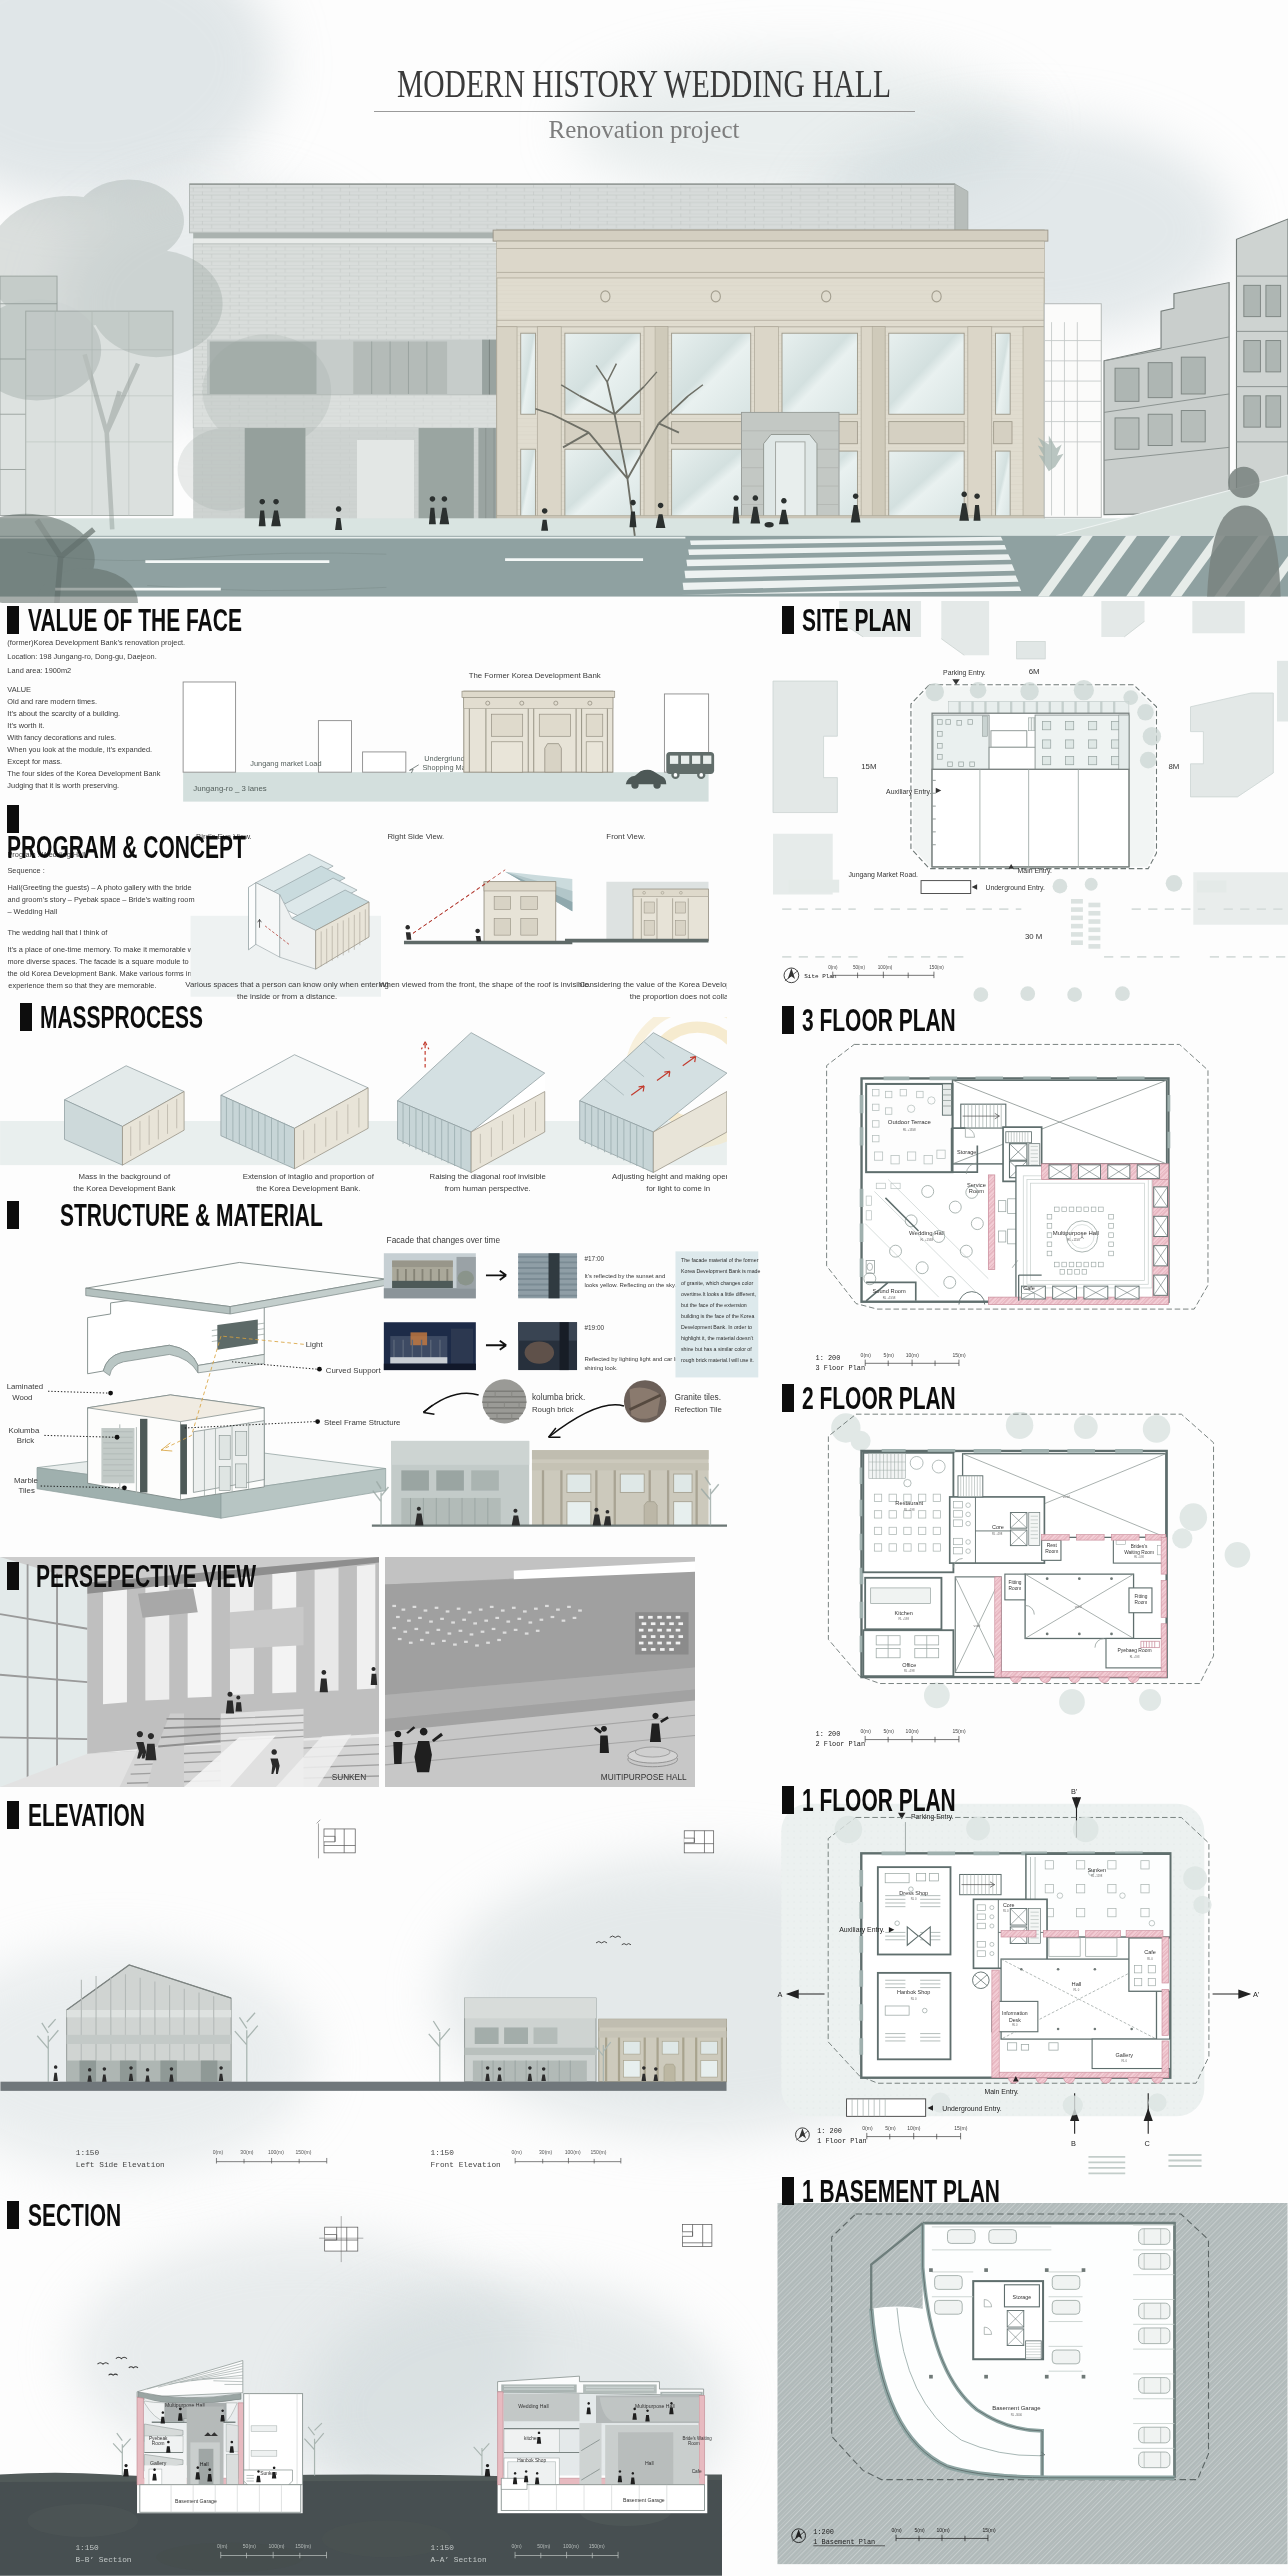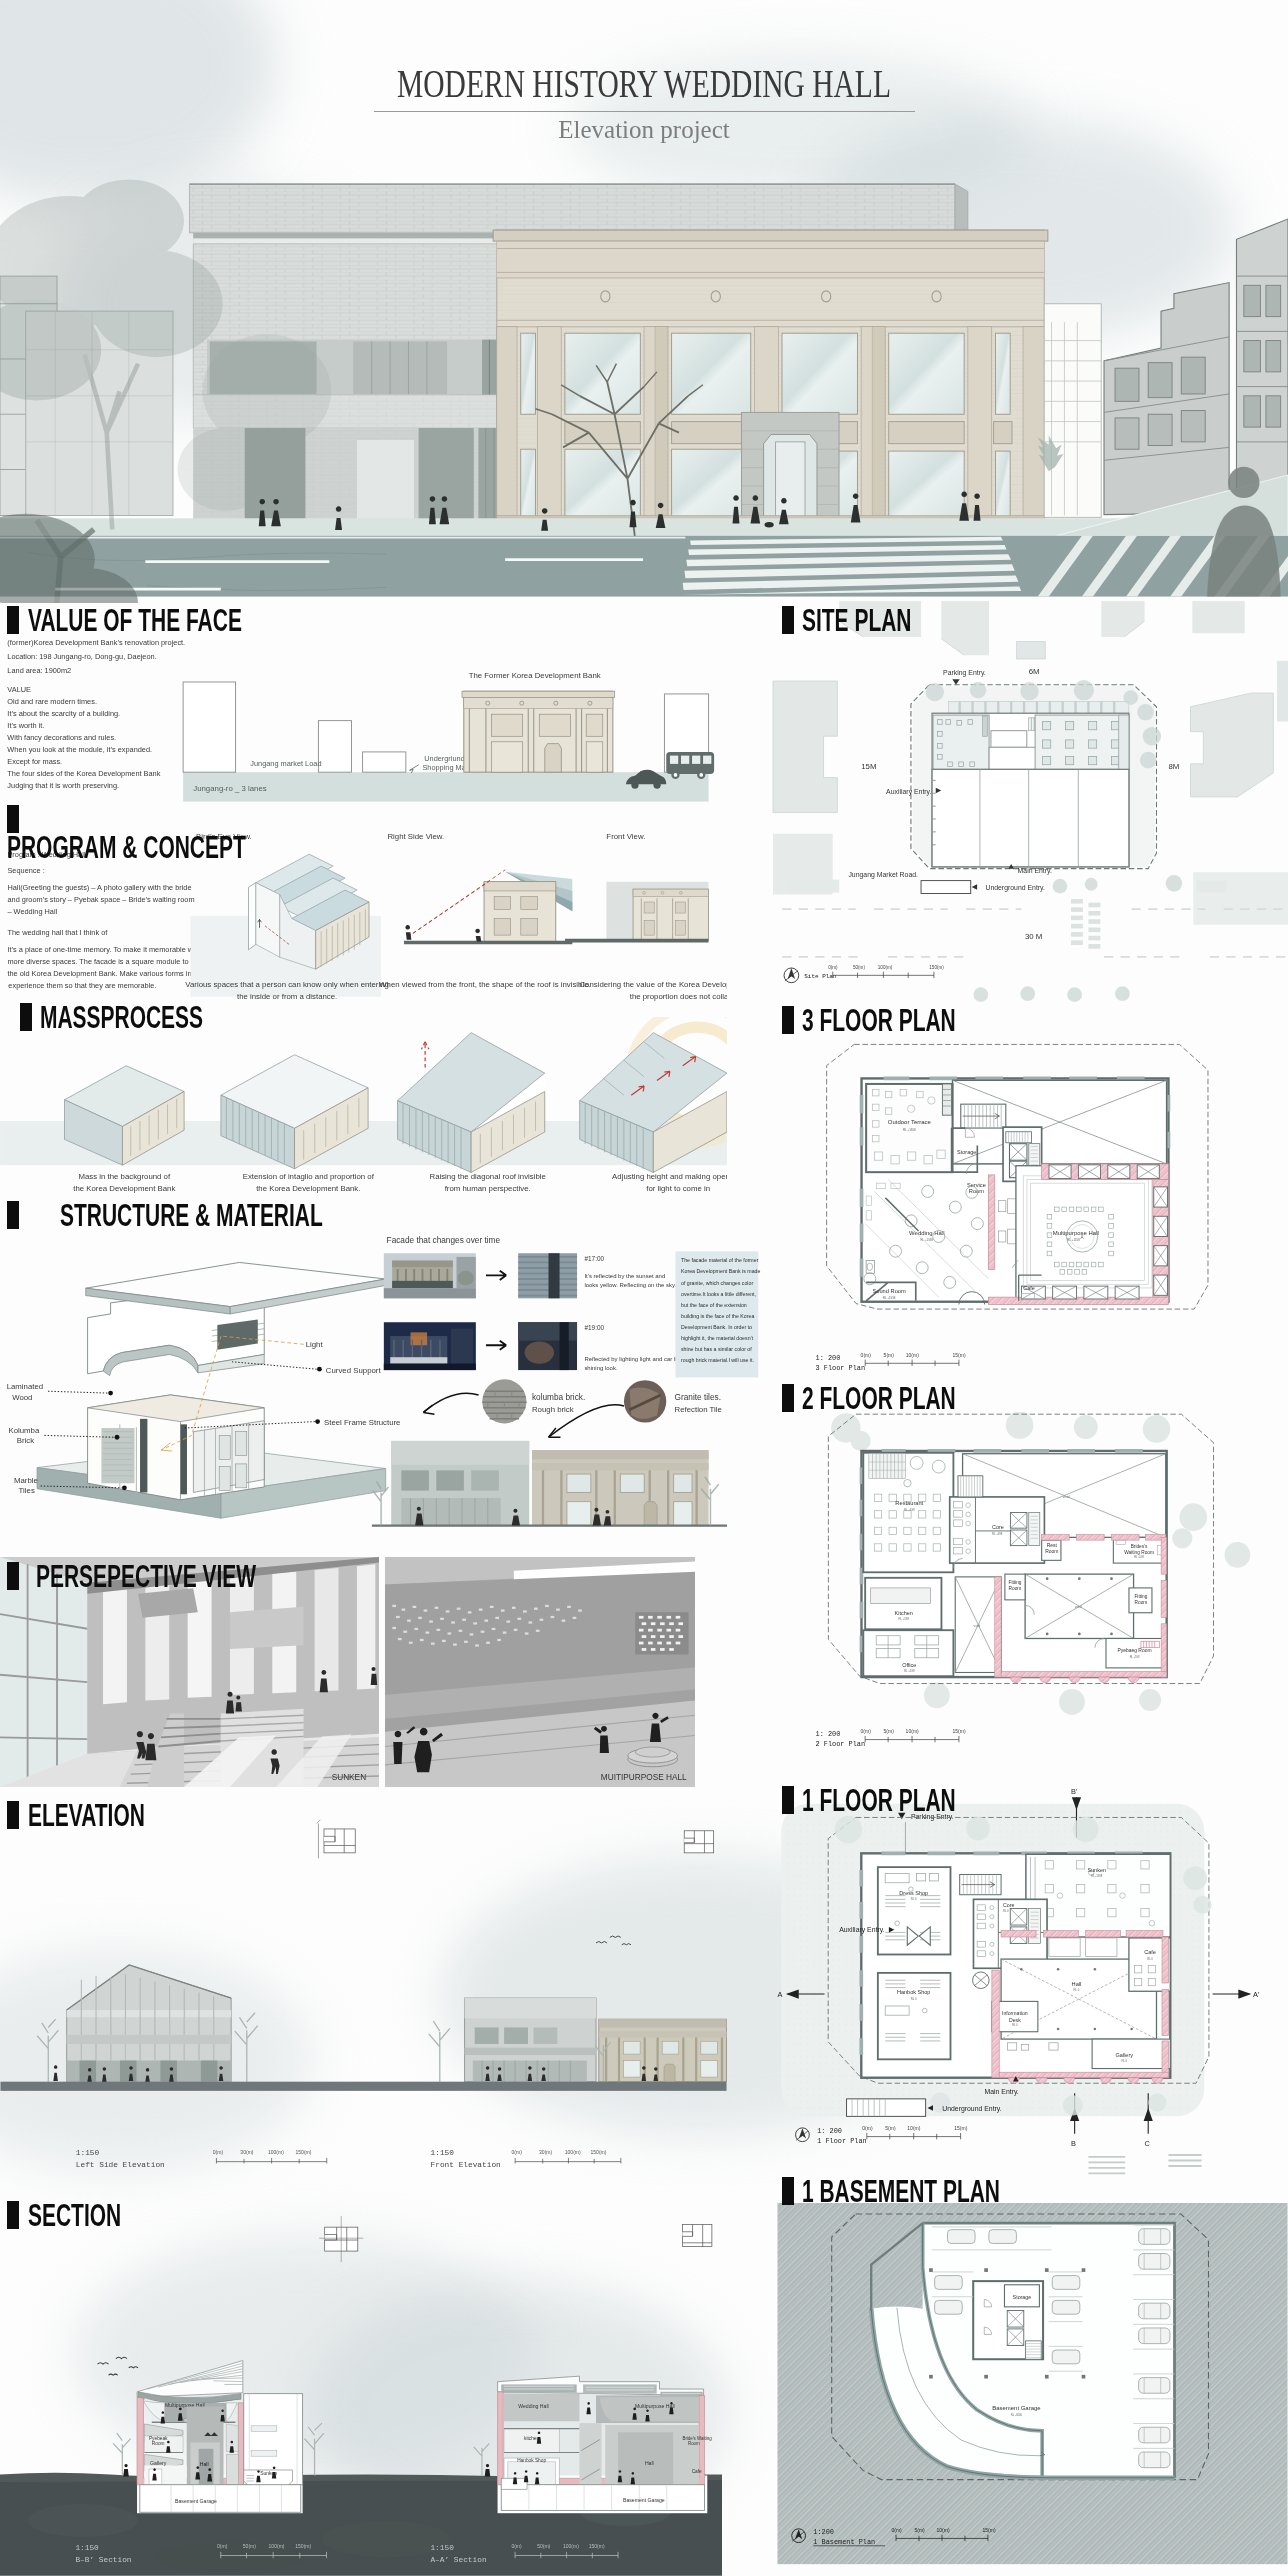--- a/index.html
+++ b/index.html
@@ -23,21 +23,21 @@
   <div class="cloud" style="left:-74px;top:1950px;width:386px;height:221px;background:rgba(208,218,220,0.45);"></div>
   <div class="cloud" style="left:74px;top:2236px;width:460px;height:239px;background:rgba(206,216,218,0.45);"></div>
   <div class="cloud" style="left:304px;top:2282px;width:423px;height:258px;background:rgba(203,214,216,0.5);"></div>
 
   <div class="abs" style="left:0;top:59px;width:1288px;text-align:center;font-family:'Liberation Serif',serif;
        font-size:41px;color:#3a3a3a;"><span style="display:inline-block;transform:scaleX(0.72);">MODERN HISTORY WEDDING HALL</span></div>
 
   <div class="abs" style="left:374px;top:111px;width:541px;height:0.9px;background:#9a9a9a;"></div>
 
   <div class="abs" style="left:0;top:116px;width:1288px;text-align:center;font-family:'Liberation Serif',serif;
-       font-size:25px;color:#7d7d7d;">Elevation project</div>
+       font-size:25px;color:#7d7d7d;">Renovation project</div>
 
   <svg class="abs" style="left:0;top:138px;" width="1288" height="465" viewBox="0 150 1400 505" preserveAspectRatio="none">
     <defs>
       <pattern id="brickh" width="40" height="8" patternUnits="userSpaceOnUse">
         <rect width="40" height="8" fill="none"></rect>
         <path d="M0,0h40M0,4h40M20,0v4M0,4 M10,4v4M30,4v4" stroke="#b9bfbd" stroke-width="0.6" fill="none"></path>
       </pattern>
       <pattern id="brickc" width="36" height="9" patternUnits="userSpaceOnUse">
         <path d="M0,0h36M0,4.5h36" stroke="#cdc8ba" stroke-width="0.6" fill="none"></path>
       </pattern>

